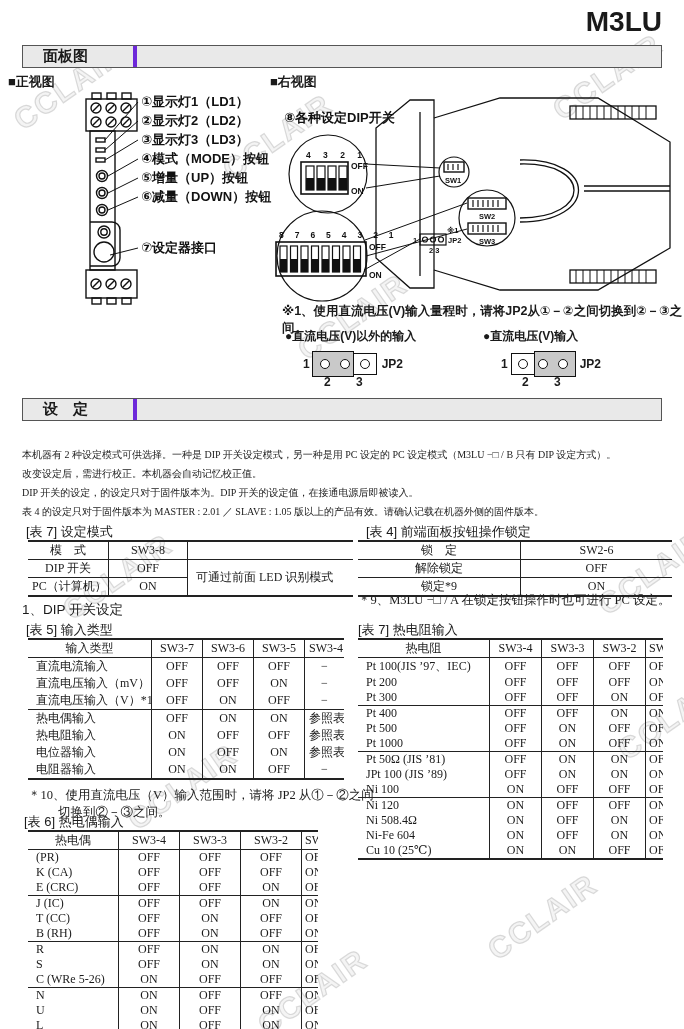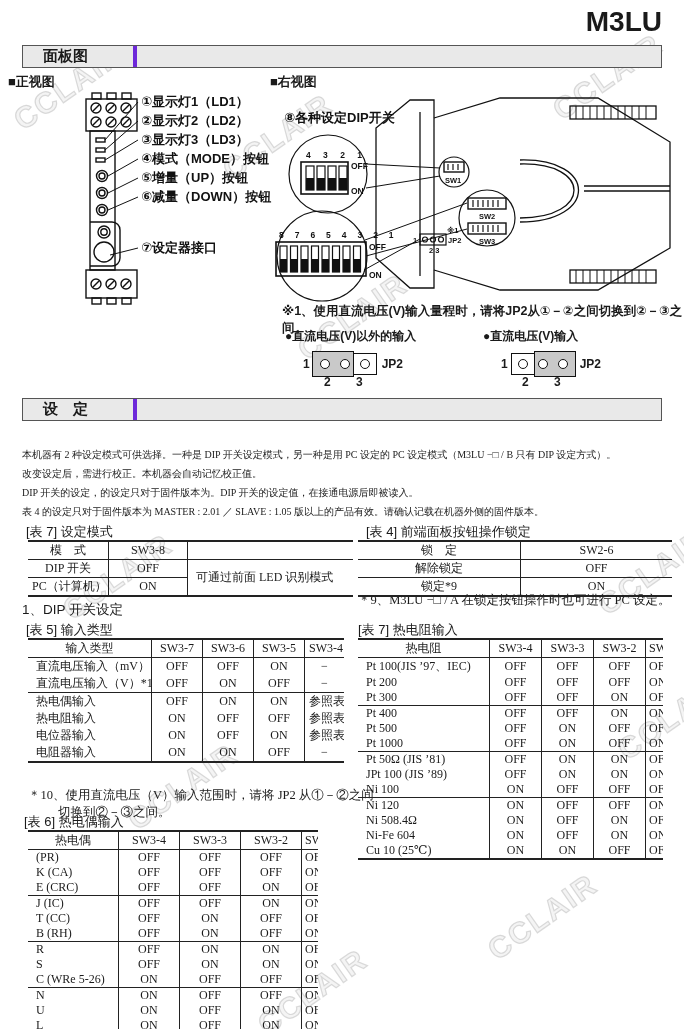--- a/index.html
+++ b/index.html
@@ -402,20 +402,27 @@
         <tr>
           <th>输入类型</th>
           <th>SW3-7</th>
           <th>SW3-6</th>
           <th>SW3-5</th>
           <th>SW3-4～3-1</th>
         </tr>
       </thead>
       <tbody>
         <tr>
+          <td>直流电流输入</td>
+          <td>OFF</td>
+          <td>OFF</td>
+          <td>OFF</td>
+          <td>−</td>
+        </tr>
+        <tr>
           <td>直流电压输入（mV）</td>
           <td>OFF</td>
           <td>OFF</td>
           <td>ON</td>
           <td>−</td>
         </tr>
         <tr class="sep">
           <td>直流电压输入（V）*10</td>
           <td>OFF</td>
           <td>ON</td>

